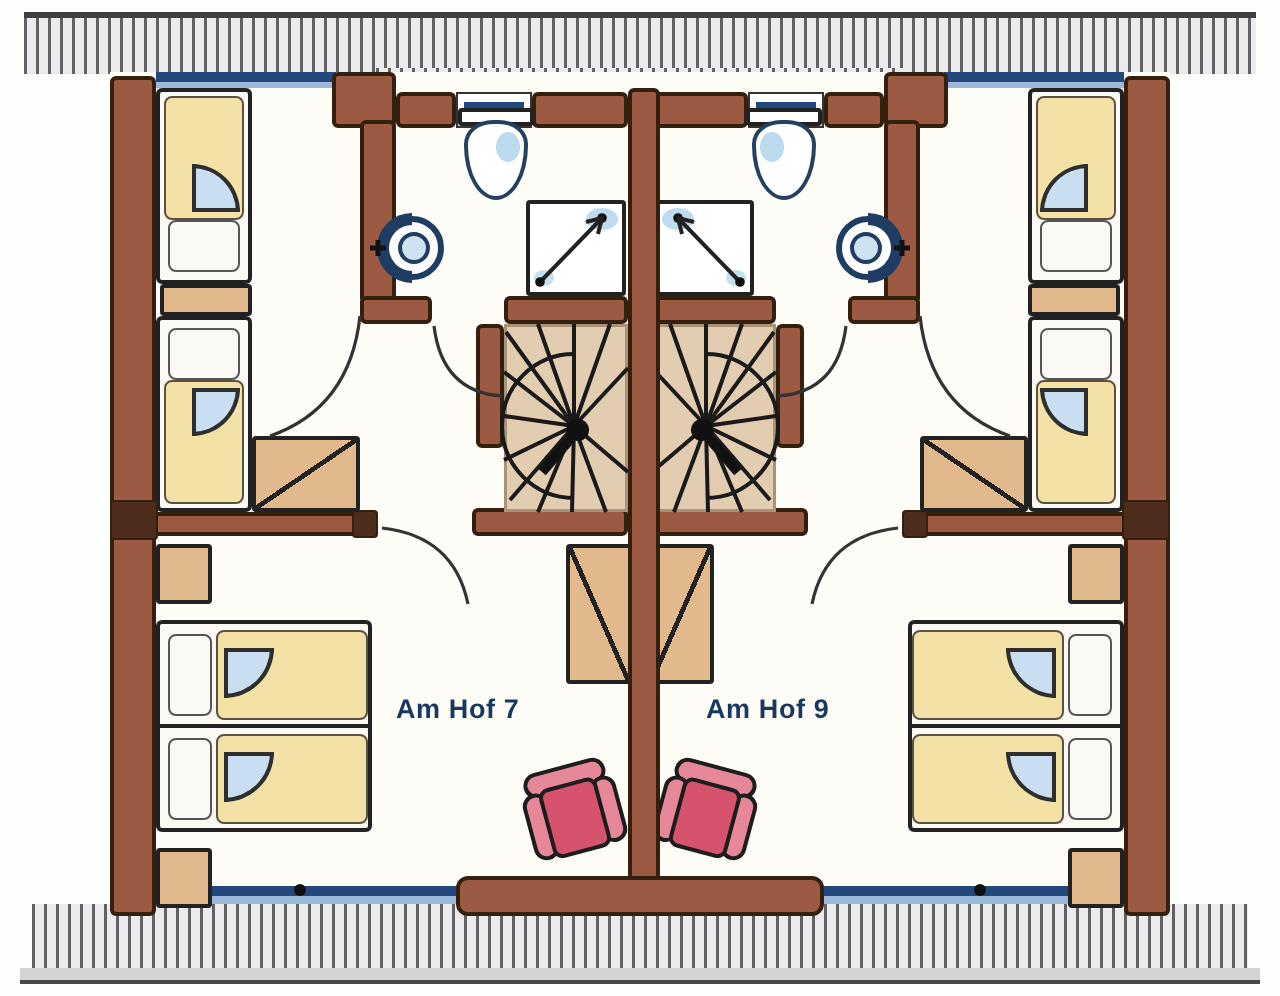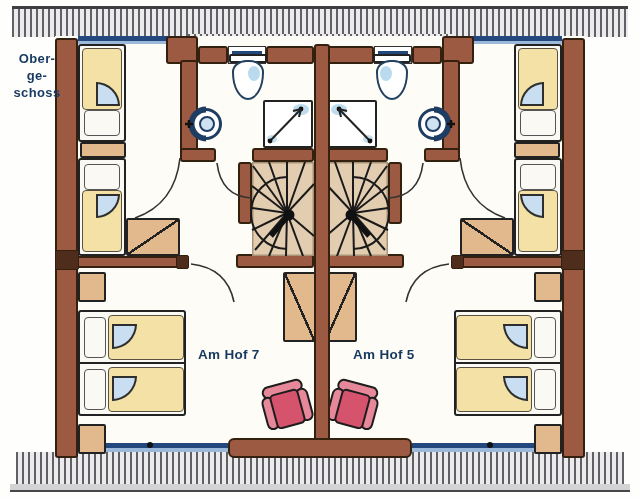--- a/index.html
+++ b/index.html
@@ -291,20 +291,15 @@
       <line x1="234" y1="179" x2="216" y2="200" stroke="#111" stroke-width="5"></line>
     </svg>
   </div>
     <div class="wall central"></div>
   <div class="wall tee"></div>
   <div class="wall ext-left"></div>
   <div class="wall ext-right"></div>
   <div class="abs cap cap-left"></div>
   <div class="abs cap cap-right"></div>
 
-  <div class="lbl floor-label">
-    <div>Ober-</div>
-    <div>ge-</div>
-    <div>schoss</div>
-  </div>
   <div class="lbl unit-label unit-label-left">Am Hof 7</div>
-  <div class="lbl unit-label unit-label-right">Am Hof 5</div>
+  <div class="lbl unit-label unit-label-right">Am Hof 9</div>
 </div>
 
 </body></html>

